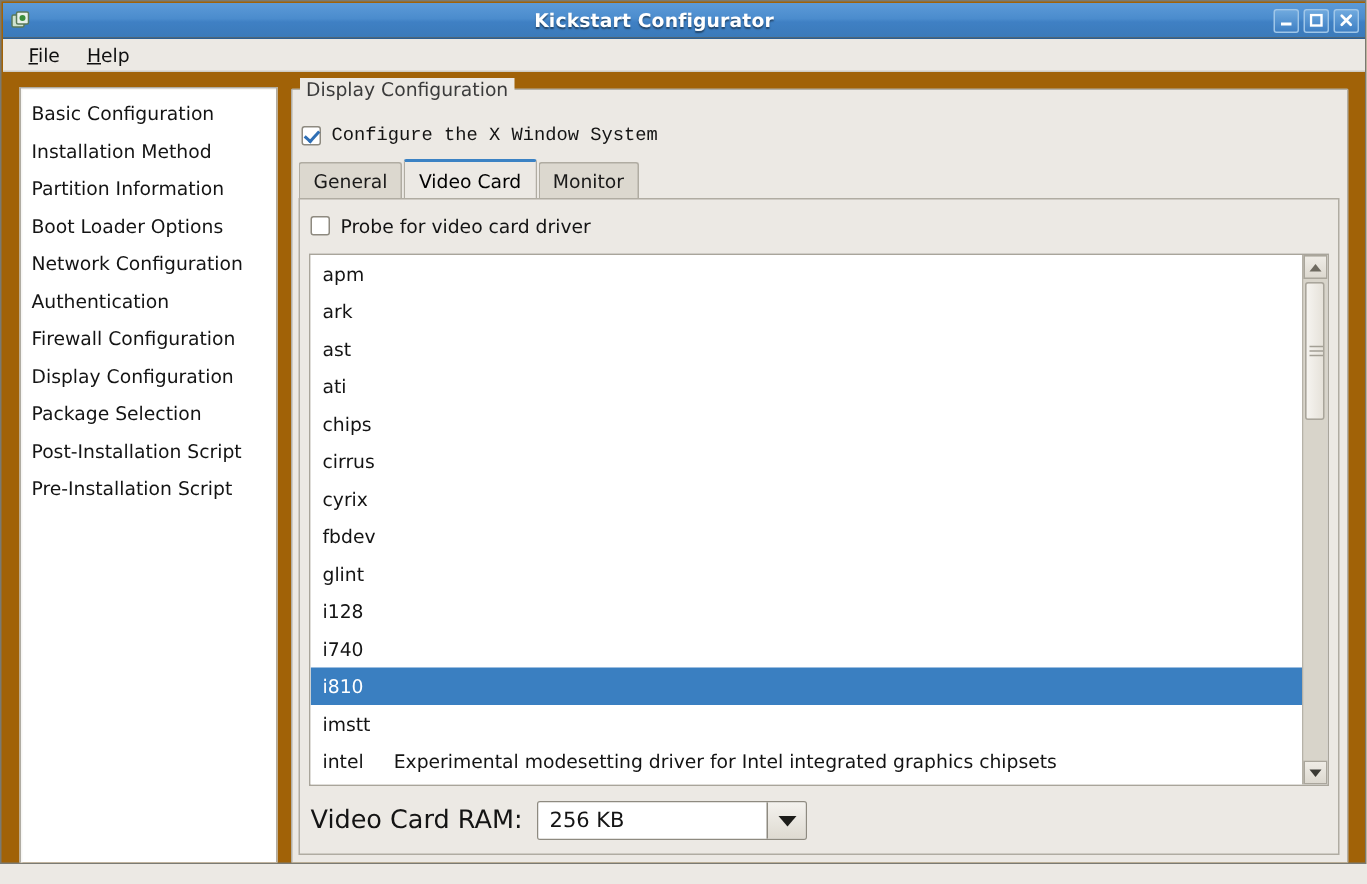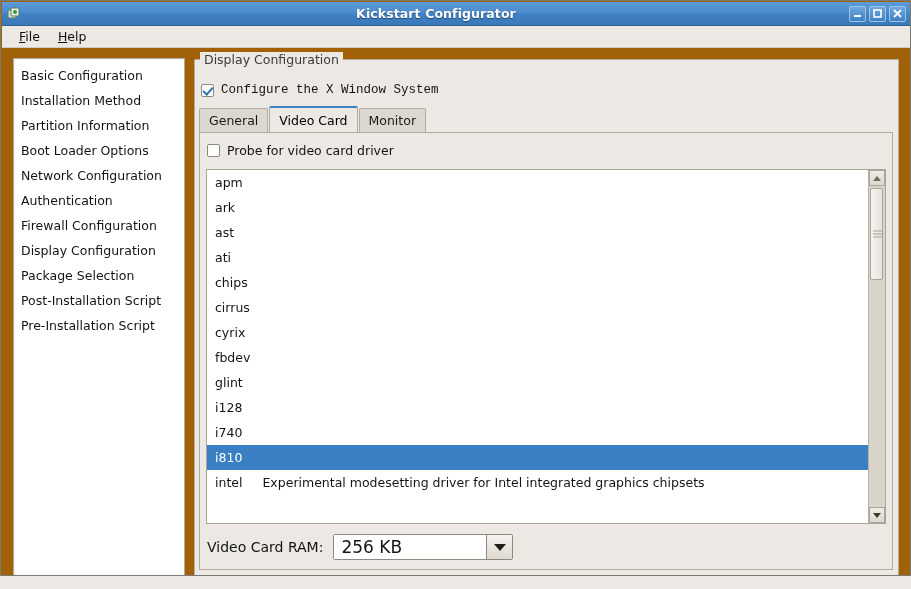--- a/index.html
+++ b/index.html
@@ -242,34 +242,34 @@
   }
   .arrow-up, .arrow-down { width: 0; height: 0; border-left: 4px solid transparent; border-right: 4px solid transparent; }
   .arrow-up { border-bottom: 5px solid #6e6a60; }
   .arrow-down { border-top: 5px solid #3a3a34; }
 
   
   .ramrow {
     position: absolute; left: 206px; top: 533px;
     display: flex; align-items: center;
   }
-  .ramlabel { font-size: 14px; color: #141414; margin-right: 10px; }
+  .ramlabel { font-size: 17px; color: #141414; margin-right: 10px; }
   .combo {
     width: 180px; height: 26px;
     display: flex; align-items: stretch;
     border: 1px solid #8e8a80;
     background: #ffffff;
     border-radius: 2px;
     cursor: pointer;
   }
   .combo-value {
     flex: 1 1 auto;
     display: flex; align-items: center;
     padding-left: 7px;
-    font-size: 17px;
+    font-size: 14px;
     color: #141414;
     background: #ffffff;
   }
   .combo-arrow {
     width: 26px;
     flex: 0 0 auto;
     border-left: 1px solid #8e8a80;
     background: linear-gradient(to bottom, #f4f2ee, #dedad1);
     display: flex; align-items: center; justify-content: center;
   }
@@ -384,20 +384,23 @@
       <div class="lrow">
           <span>i128</span>
         </div>
       <div class="lrow">
           <span>i740</span>
         </div>
       <div class="lrow selected">
           <span>i810</span>
         </div>
       <div class="lrow">
+          <span>imstt</span>
+        </div>
+      <div class="lrow">
         <span>intel</span>
         <span class="ldesc">Experimental modesetting driver for Intel integrated graphics chipsets</span>
       </div>
     </div>
     <div class="vscroll">
       <div class="sbtn">
           <span class="arrow-up"></span>
         </div>
       <div class="strack">
         <div class="sthumb">

